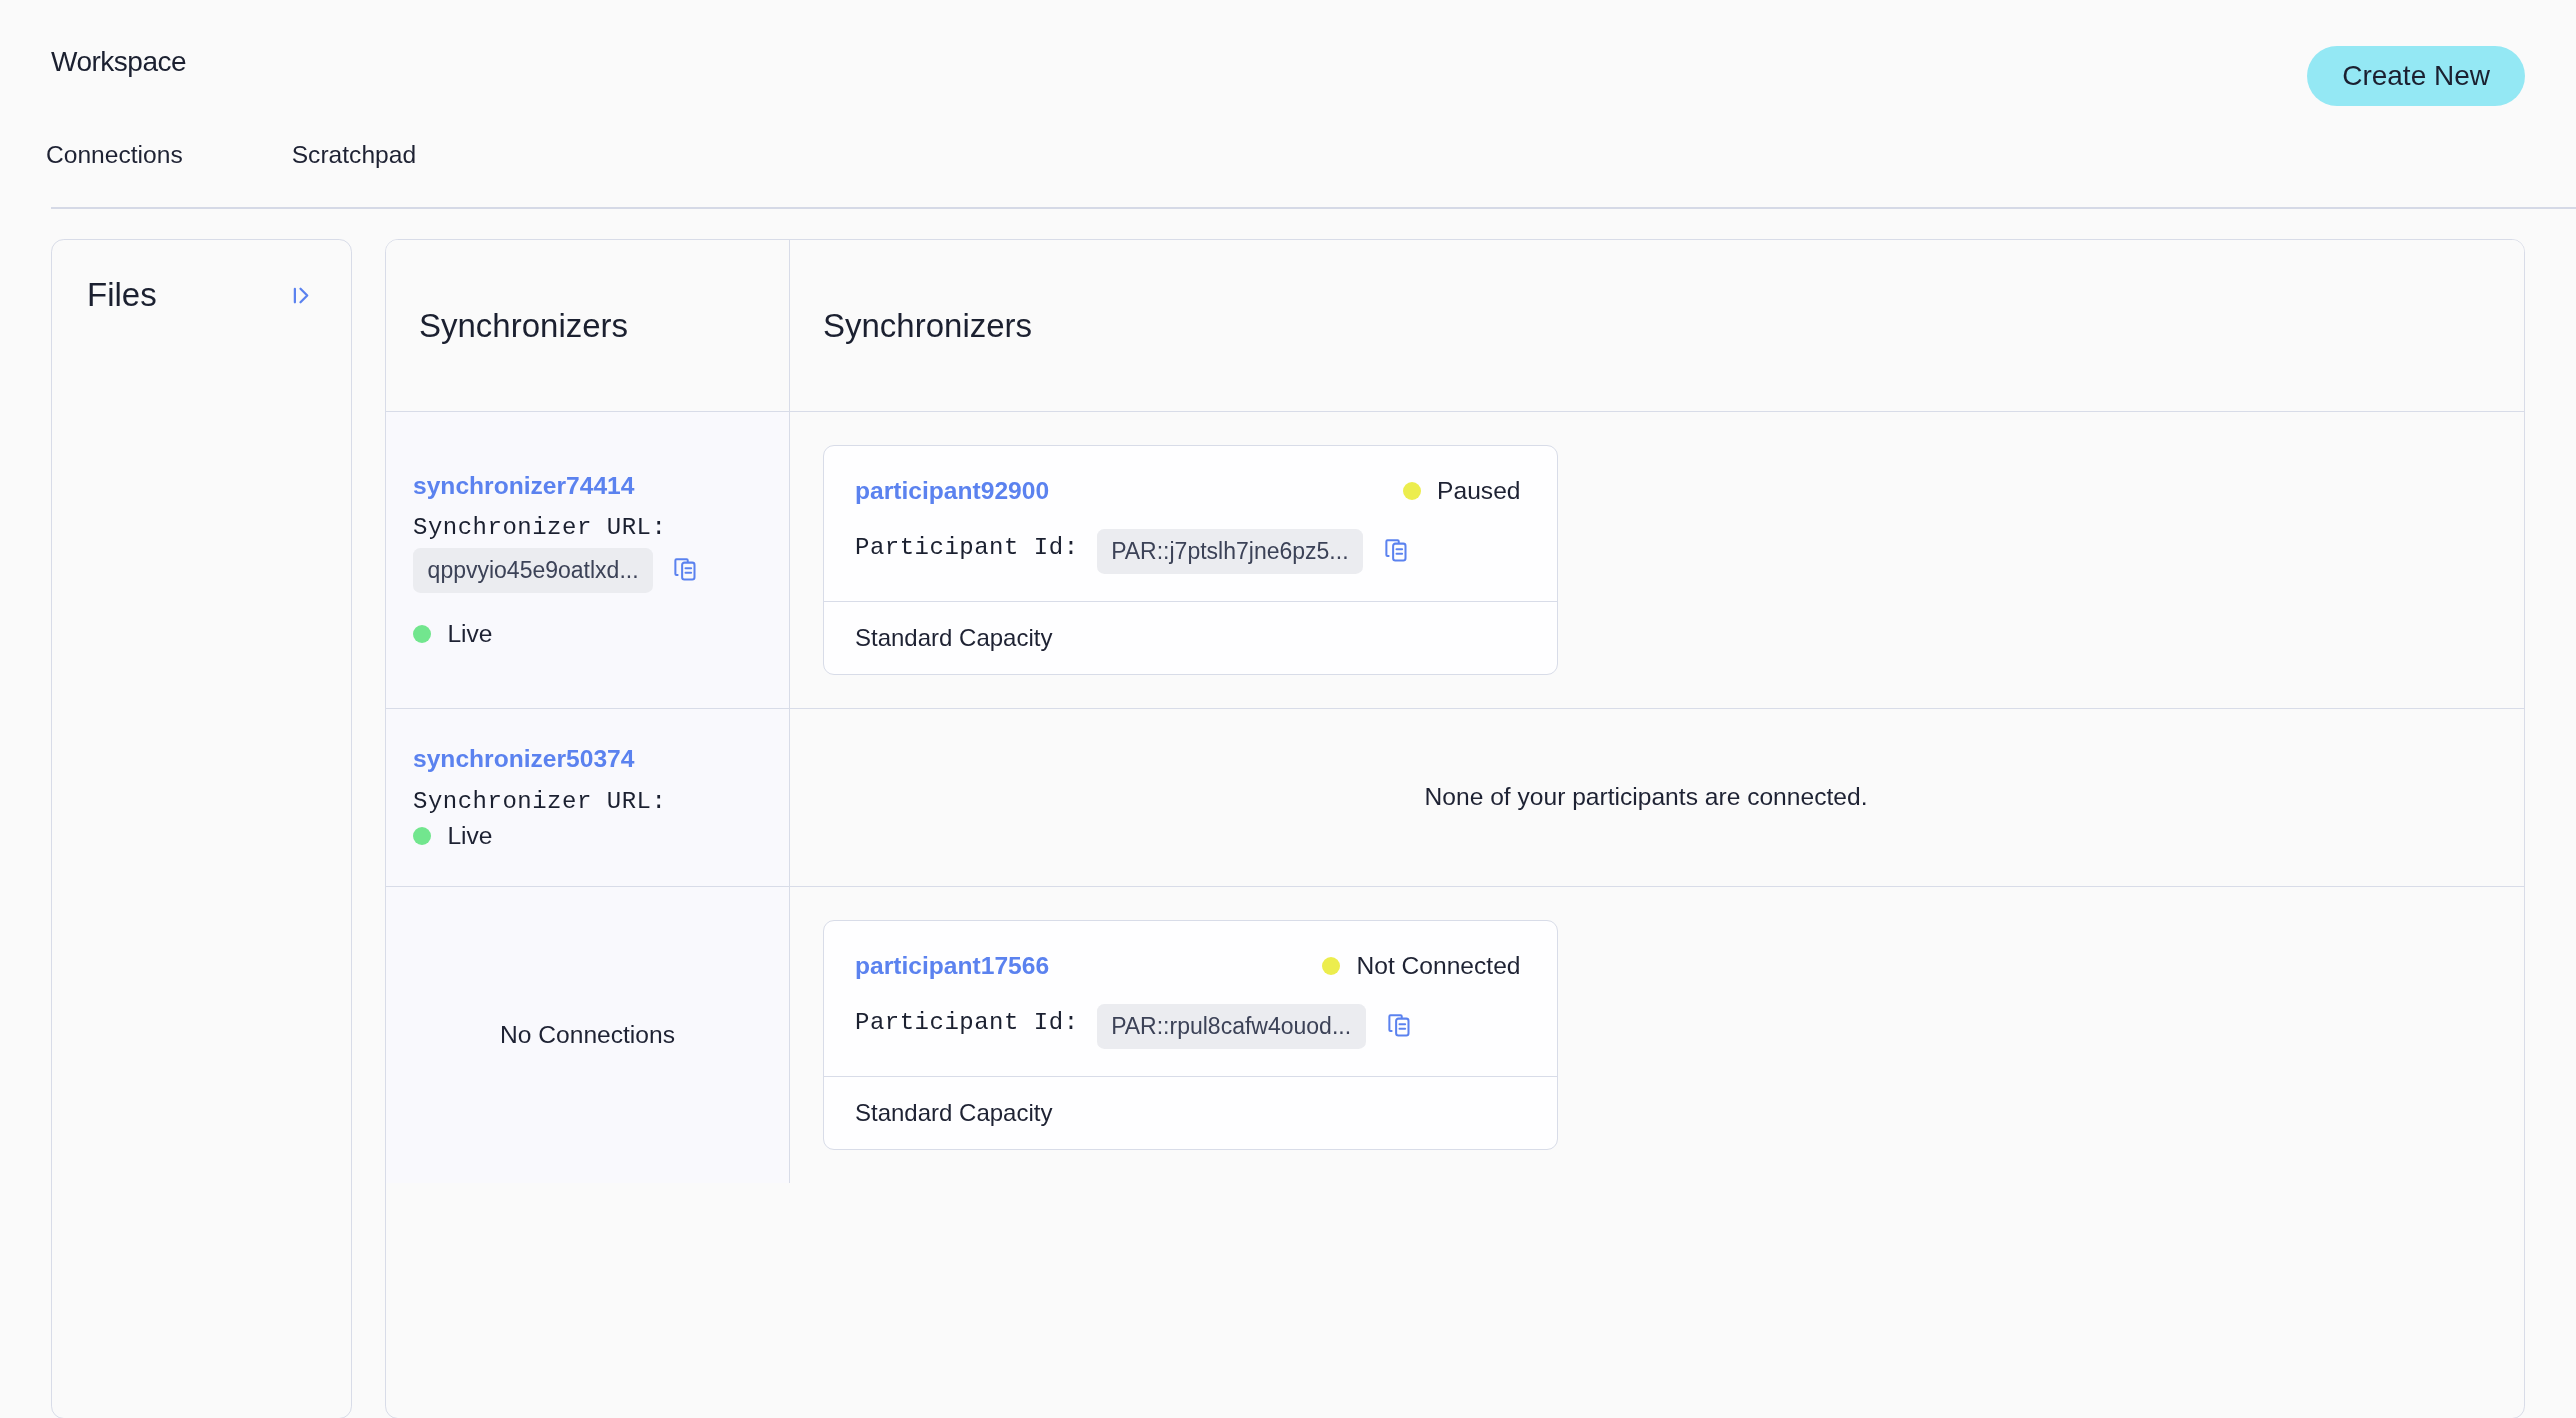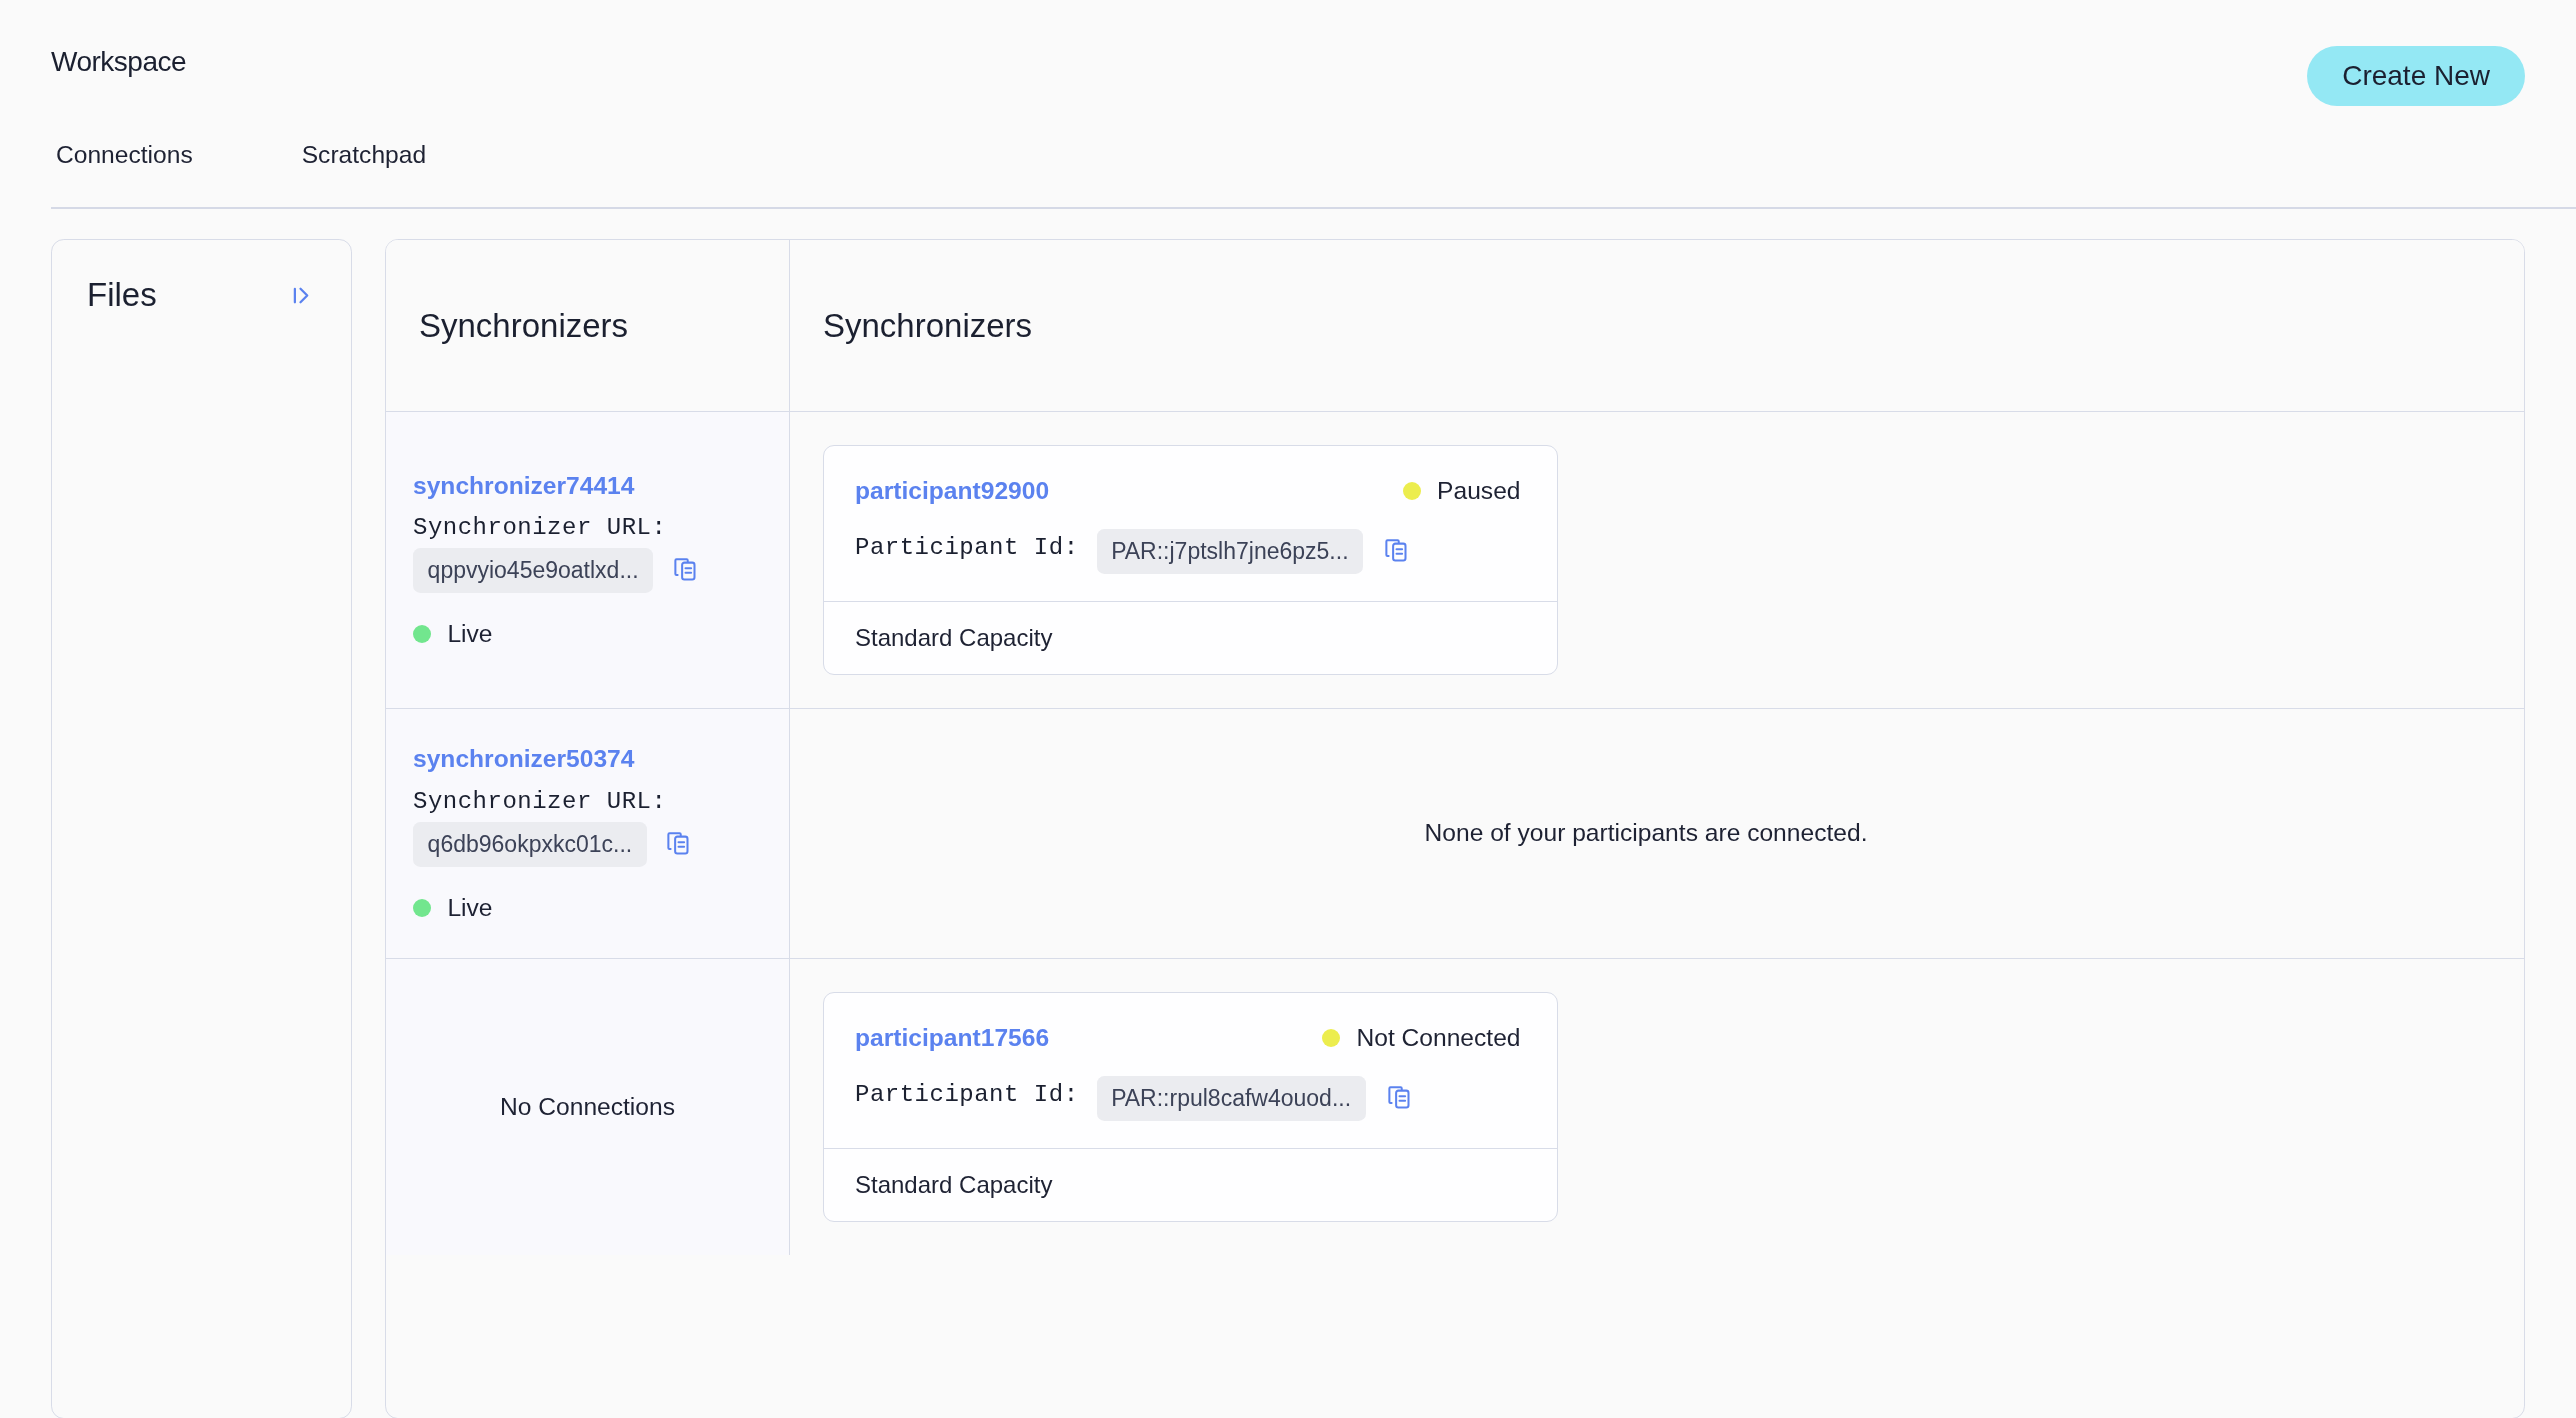--- a/index.html
+++ b/index.html
@@ -40,21 +40,21 @@
     color: #1b2030;
     font-family: "Liberation Sans", sans-serif;
     font-size: 28px;
     cursor: pointer;
     display: flex;
     align-items: center;
   }
 
   .tabs {
     position: absolute;
-    left: 56px;
+    left: 46px;
     top: 141px;
     display: flex;
     gap: 109px;
   }
   .tab {
     font-size: 24.6px;
     color: #1e2233;
     cursor: pointer;
     padding-bottom: 16.4px;
     white-space: nowrap;
@@ -367,31 +367,20 @@
           </div>
           <div class="pc-foot">Standard Capacity</div>
         </div>
       </div>
     </div>
 
     <div class="conn-row row-empty">
       <div class="col-sync">
         <div class="sync-name">synchronizer50374</div>
         <div class="mono-label">Synchronizer URL:</div>
-        <div class="url-line">
-          <div class="chip">q6db96okpxkc01c...</div>
-          <div class="copy-icon">
-            <svg width="27" height="27" viewBox="0 0 24 24" fill="none" stroke="#5b82ef" stroke-width="1.8" stroke-linecap="round" stroke-linejoin="round">
-              <rect x="9" y="5" width="11" height="15" rx="2"></rect>
-              <path d="M5 16H4a1 1 0 0 1-1-1V3a1 1 0 0 1 1-1h9a1 1 0 0 1 1 1v1"></path>
-              <line x1="12" y1="10" x2="17" y2="10"></line>
-              <line x1="12" y1="14" x2="17" y2="14"></line>
-            </svg>
-          </div>
-        </div>
         <div class="status-line">
           <span class="dot live"></span>
           <span class="status-text">Live</span>
         </div>
       </div>
       <div class="col-part">
         <div class="empty-msg">None of your participants are connected.</div>
       </div>
     </div>
 

